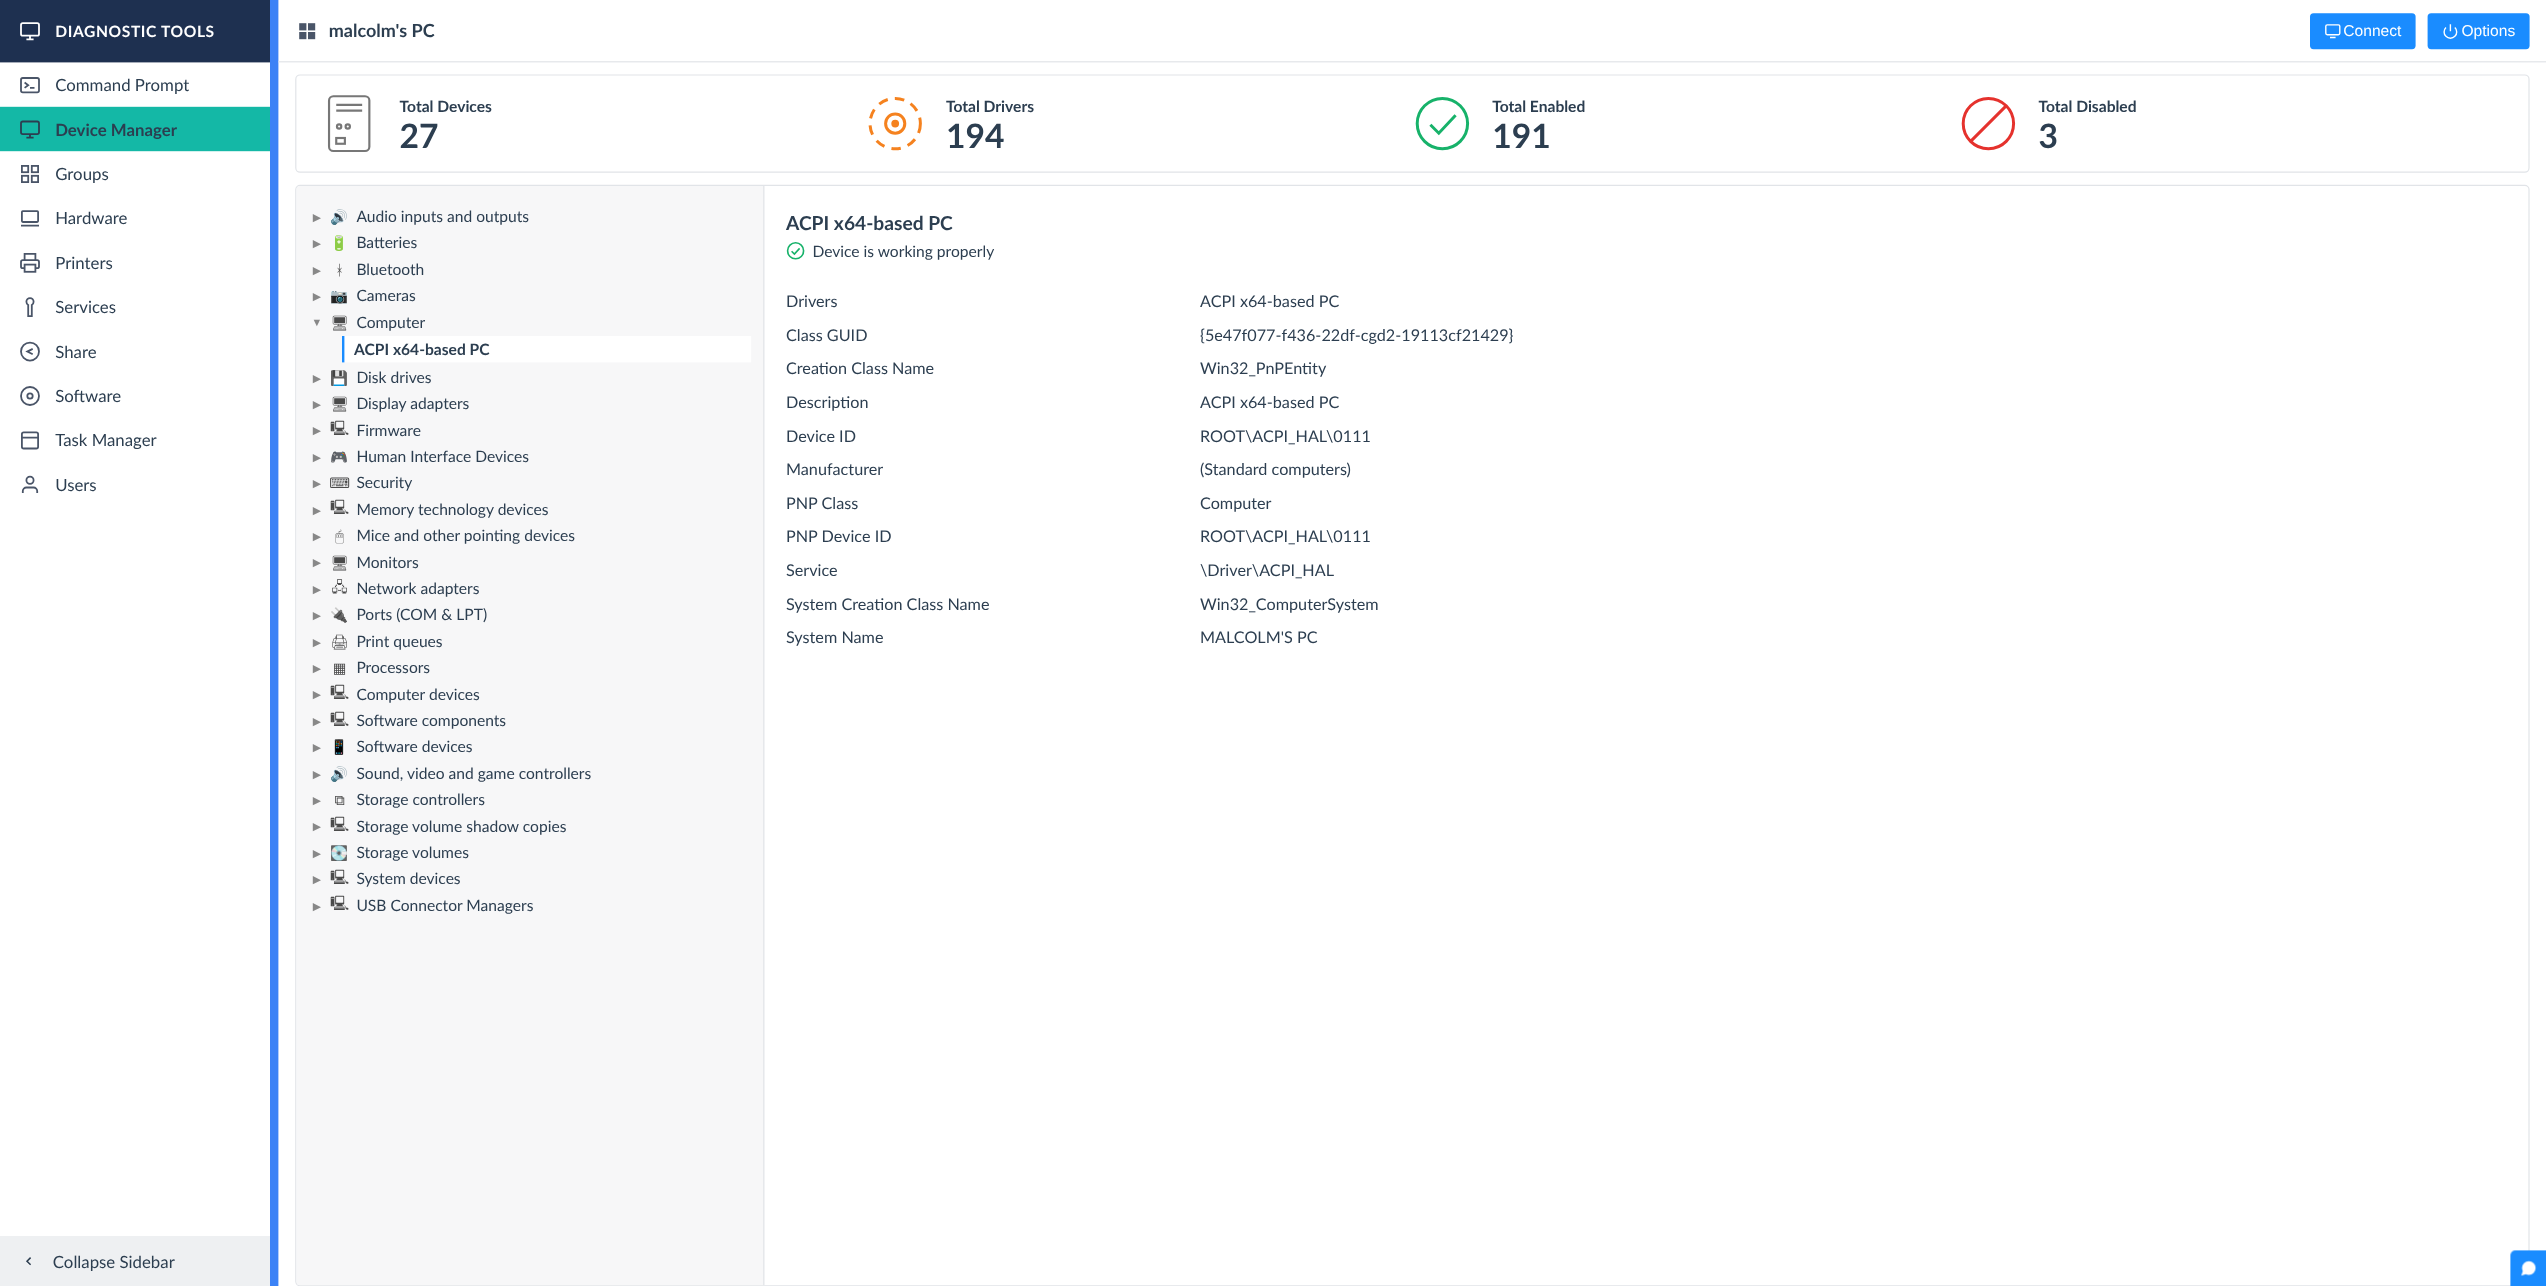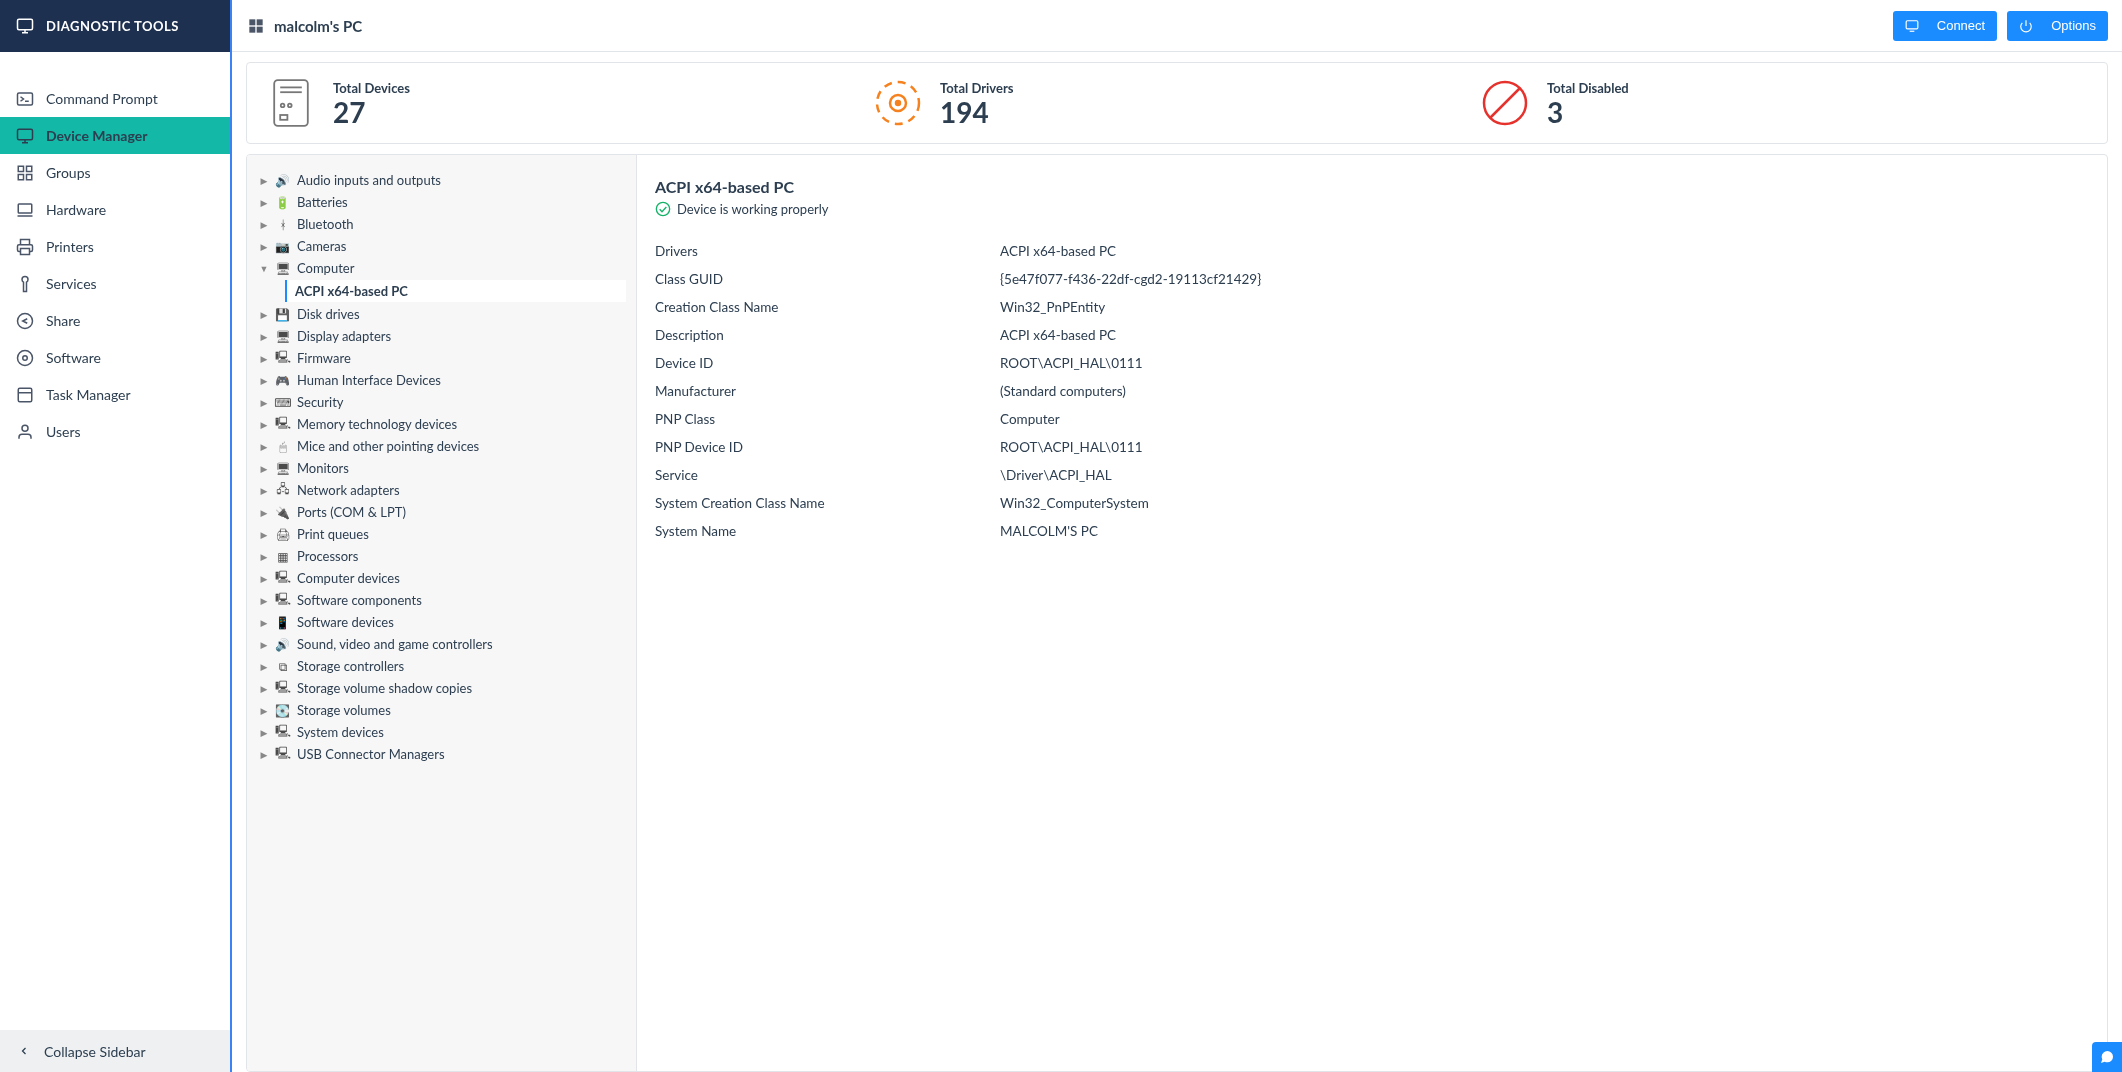--- a/index.html
+++ b/index.html
@@ -1,35 +1,35 @@
 <!DOCTYPE html>
 <html><head>
 <meta charset="utf-8">
 <style>
 * { box-sizing: border-box; margin: 0; padding: 0; }
 body { font-family: -apple-system, "Segoe UI", "Lato", sans-serif; font-size: 14px; color: #2c3e50; background: #fff; }
 .app { display: flex; height: 100vh; width: 100%; }
 
 
-.sidebar { width: 232px; background: #fff; border-right: 2px solid #3b82f6; display: flex; flex-direction: column; flex-shrink: 0; gap: 28px; }
+.sidebar { width: 232px; background: #fff; border-right: 7px solid #3b82f6; display: flex; flex-direction: column; flex-shrink: 0; }
 .sidebar-header { background: #1e3050; color: #fff; height: 52px; display: flex; align-items: center; padding: 0 16px; gap: 12px; font-weight: 700; letter-spacing: 0.5px; font-size: 13px; }
 .sidebar-items { flex: 1; overflow: auto; }
 .sidebar-item { display: flex; align-items: center; gap: 12px; height: 37px; padding: 0 16px; color: #2c3e50; cursor: pointer; }
 .sidebar-item.active { background: #14b8a6; font-weight: 700; }
 .sidebar-item .icon { width: 18px; height: 18px; display: inline-flex; align-items: center; justify-content: center; color: #4a5568; flex-shrink: 0; }
 .sidebar-footer { height: 42px; display: flex; align-items: center; gap: 14px; padding: 0 18px; background: #eef0f2; cursor: pointer; color: #2c3e50; }
 
 
 .main { flex: 1; display: flex; flex-direction: column; min-width: 0; }
 
 
 .topbar { height: 52px; display: flex; align-items: center; padding: 0 14px 0 14px; border-bottom: 1px solid #e1e4e8; gap: 10px; }
 .topbar .title-wrap { display: flex; align-items: center; gap: 10px; font-weight: 700; font-size: 15px; padding-left: 2px; }
 .topbar .spacer { flex: 1; }
-.btn { background: #1a8cff; color: #fff; border: none; border-radius: 3px; height: 30px; padding: 0 12px; display: inline-flex; align-items: center; gap: 18px; font-size: 13px; cursor: pointer; }
+.btn { background: #1a8cff; color: #fff; border: none; border-radius: 3px; height: 30px; padding: 0 12px; display: inline-flex; align-items: center; gap: 2px; font-size: 13px; cursor: pointer; }
 
 
 .content { padding: 10px 14px 0 14px; flex: 1; display: flex; flex-direction: column; min-height: 0; }
 
 
 .stats { border: 1px solid #e1e4e8; border-radius: 4px; display: flex; padding: 16px 29px 16px 10px; margin-bottom: 10px; }
 .stat { display: flex; align-items: center; gap: 18px; flex: 1; padding-left: 10px; }
 .stat .icon-ring { width: 48px; height: 48px; flex-shrink: 0; display: flex; align-items: center; justify-content: center; }
 .stat .label { font-weight: 700; font-size: 13px; color: #2c3e50; }
 .stat .value { font-size: 28px; font-weight: 700; color: #2c3e50; line-height: 1; margin-top: 2px; }
@@ -241,20 +241,32 @@
                 <circle cx="24" cy="24" r="2" fill="#f5821f"></circle>
               </svg>
           </div>
           <div>
             <div class="label">Total Drivers</div>
             <div class="value">194</div>
           </div>
         </div>
         <div class="stat">
           <div class="icon-ring">
+            <svg width="48" height="48" viewBox="0 0 48 48" fill="none" stroke="#17b26a" stroke-width="2.5">
+                <circle cx="24" cy="24" r="21"></circle>
+                <polyline points="14 25 21 32 35 17"></polyline>
+              </svg>
+          </div>
+          <div>
+            <div class="label">Total Enabled</div>
+            <div class="value">191</div>
+          </div>
+        </div>
+        <div class="stat">
+          <div class="icon-ring">
             <svg width="48" height="48" viewBox="0 0 48 48" fill="none" stroke="#e5322d" stroke-width="2.5">
                 <circle cx="24" cy="24" r="21"></circle>
                 <line x1="9" y1="39" x2="39" y2="9"></line>
               </svg>
           </div>
           <div>
             <div class="label">Total Disabled</div>
             <div class="value">3</div>
           </div>
         </div>

